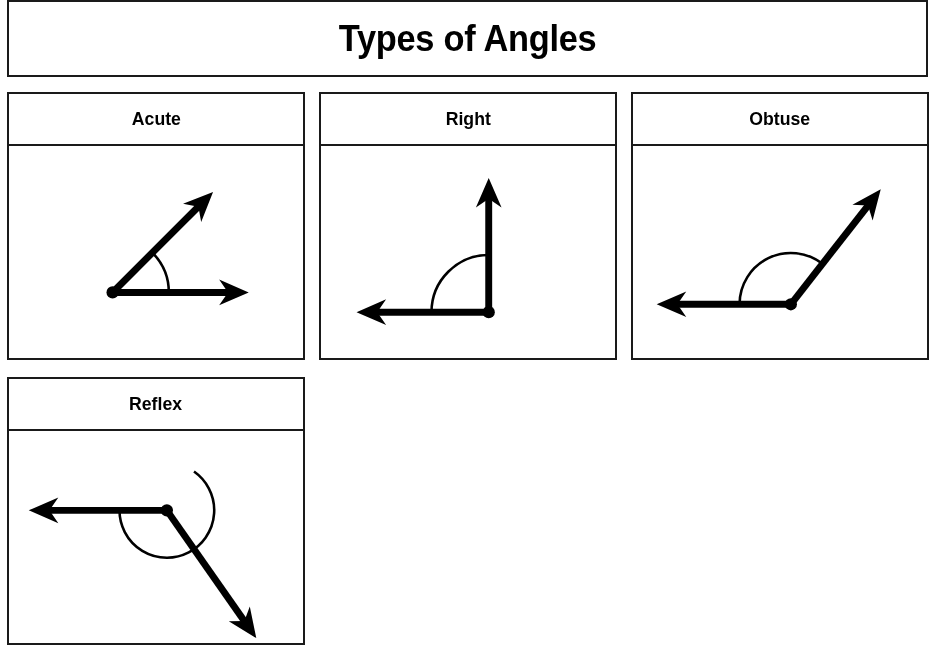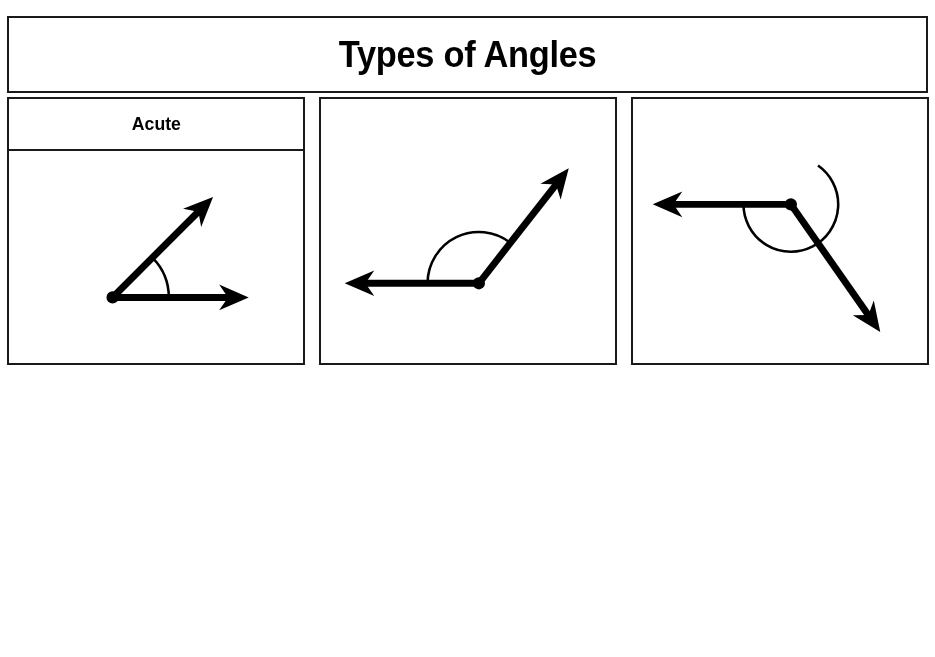--- a/index.html
+++ b/index.html
@@ -11,21 +11,21 @@
     width: 935px;
     height: 657px;
     font-family: "Liberation Sans", sans-serif;
     -webkit-font-smoothing: antialiased;
   }
   .page {
     position: relative;
     width: 935px;
     height: 657px;
     box-sizing: border-box;
-    padding: 16px 7px 7px 7px;
+    padding: 0 7px 7px 7px;
   }
   .title-box {
     box-sizing: border-box;
     width: 921px;
     height: 77px;
     border: 2px solid #1a1a1a;
     display: flex;
     align-items: center;
     justify-content: center;
     background: #ffffff;
@@ -34,21 +34,21 @@
     font-family: "Liberation Sans", sans-serif;
     font-weight: bold;
     font-size: 37px;
     letter-spacing: -0.3px;
     color: #000000;
     transform: scaleX(0.93);
     transform-origin: center;
     white-space: nowrap;
   }
   .grid {
-    margin-top: 4px;
+    margin-top: 15px;
     display: grid;
     grid-template-columns: 298px 298px 298px;
     grid-template-rows: 268px 268px;
     column-gap: 14px;
     row-gap: 17px;
   }
   .card {
     box-sizing: border-box;
     border: 2px solid #1a1a1a;
     background: #ffffff;
@@ -109,40 +109,65 @@
             </g>
             <g>
               <line x1="105.00" y1="148.00" x2="193.39" y2="59.61" stroke="#000000" stroke-width="7" stroke-linecap="butt"></line>
               <polygon points="206.82,46.18 194.80,76.58 191.97,61.03 176.42,58.20" fill="#000000"></polygon>
             </g>
             <circle cx="105" cy="148" r="6.2" fill="#000000"></circle>
           </svg>
         </div>
     </div>
 
+    <div class="card">
+      <div class="card-header">
+        <div class="card-header-text">Right</div>
+      </div>
+      <div class="card-body">
+          <svg viewBox="0 0 298 214" preserveAspectRatio="xMidYMid meet">
+            <path d="M 170.00 110.00 A 58 58 0 0 0 112.00 168.00" fill="none" stroke="#000000" stroke-width="2.6" stroke-linecap="butt"></path>
+            <g>
+              <line x1="170.00" y1="168.00" x2="55.00" y2="168.00" stroke="#000000" stroke-width="7" stroke-linecap="butt"></line>
+              <polygon points="36.00,168.00 66.00,155.00 57.00,168.00 66.00,181.00" fill="#000000"></polygon>
+            </g>
+            <g>
+              <line x1="170.00" y1="168.00" x2="170.00" y2="51.00" stroke="#000000" stroke-width="7" stroke-linecap="butt"></line>
+              <polygon points="170.00,32.00 183.00,62.00 170.00,53.00 157.00,62.00" fill="#000000"></polygon>
+            </g>
+            <circle cx="170" cy="168" r="6.2" fill="#000000"></circle>
+          </svg>
+        </div>
+    </div>
 
     <div class="card">
+      <div class="card-header">
+        <div class="card-header-text">Obtuse</div>
+      </div>
       <div class="card-body">
           <svg viewBox="0 0 298 214" preserveAspectRatio="xMidYMid meet">
             <path d="M 192.01 119.02 A 52 52 0 0 0 108.00 160.00" fill="none" stroke="#000000" stroke-width="2.6" stroke-linecap="butt"></path>
             <g>
               <line x1="160.00" y1="160.00" x2="43.00" y2="160.00" stroke="#000000" stroke-width="7" stroke-linecap="butt"></line>
               <polygon points="24.00,160.00 54.00,147.00 45.00,160.00 54.00,173.00" fill="#000000"></polygon>
             </g>
             <g>
               <line x1="160.00" y1="160.00" x2="239.42" y2="58.35" stroke="#000000" stroke-width="7" stroke-linecap="butt"></line>
               <polygon points="251.12,43.37 242.89,75.02 238.19,59.92 222.40,59.01" fill="#000000"></polygon>
             </g>
             <circle cx="160" cy="160" r="6.2" fill="#000000"></circle>
           </svg>
         </div>
     </div>
 
 
     <div class="card">
+      <div class="card-header">
+        <div class="card-header-text">Reflex</div>
+      </div>
       <div class="card-body">
           <svg viewBox="0 0 298 214" preserveAspectRatio="xMidYMid meet">
             <path d="M 112.00 80.00 A 48 48 0 1 0 187.53 40.68" fill="none" stroke="#000000" stroke-width="2.6" stroke-linecap="butt"></path>
             <g>
               <line x1="160.00" y1="80.00" x2="39.00" y2="80.00" stroke="#000000" stroke-width="7" stroke-linecap="butt"></line>
               <polygon points="20.00,80.00 50.00,67.00 41.00,80.00 50.00,93.00" fill="#000000"></polygon>
             </g>
             <g>
               <line x1="160.00" y1="80.00" x2="239.73" y2="193.86" stroke="#000000" stroke-width="7" stroke-linecap="butt"></line>
               <polygon points="250.63,209.43 222.77,192.31 238.58,192.22 244.07,177.39" fill="#000000"></polygon>

